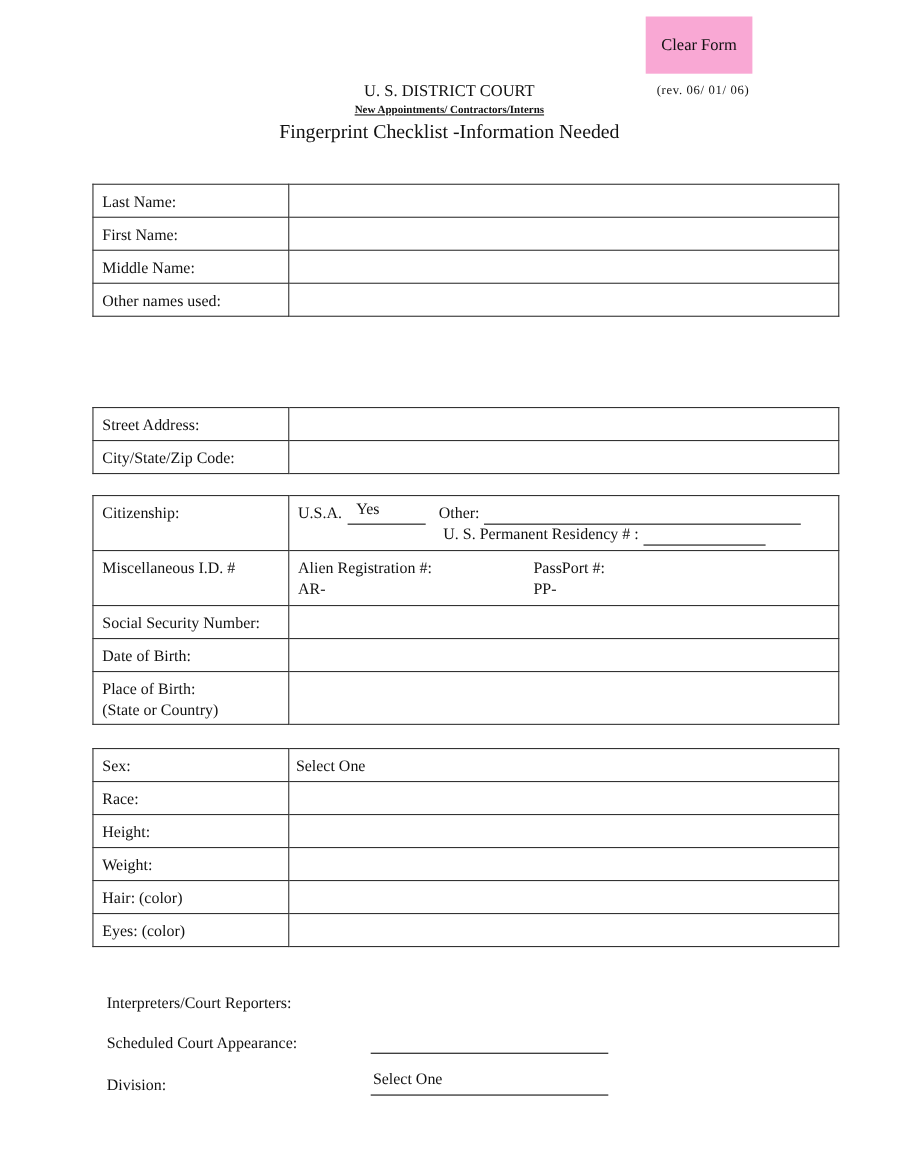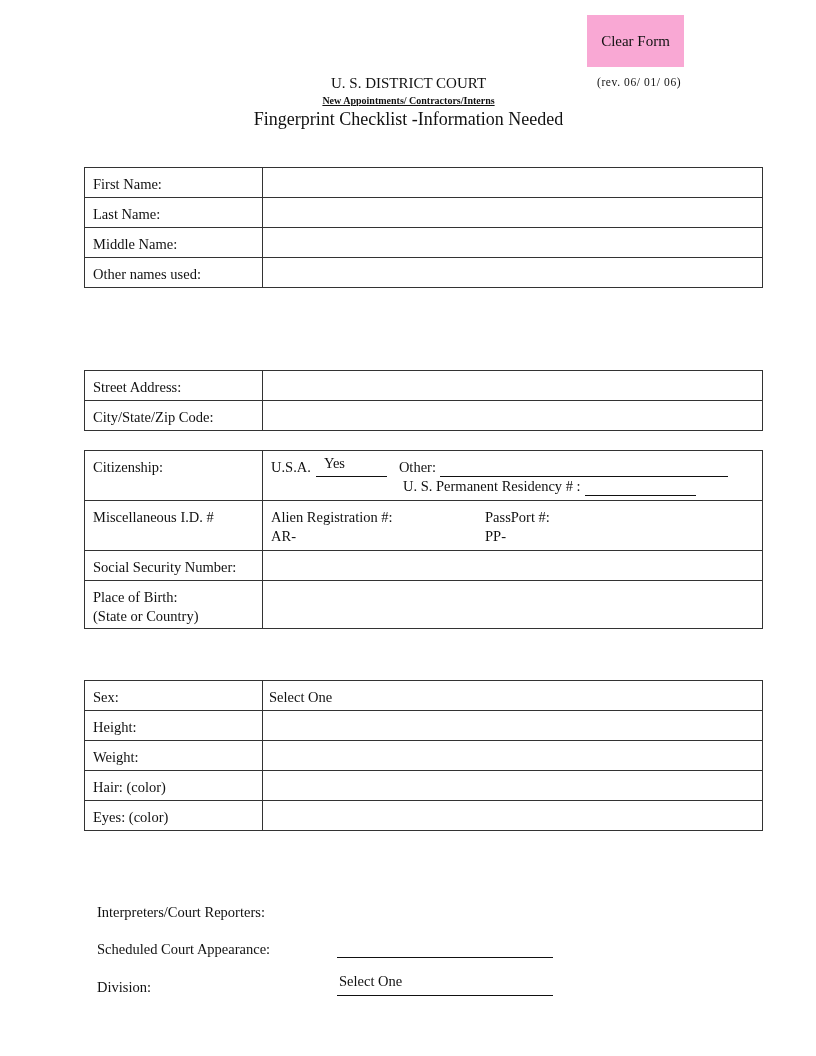--- a/index.html
+++ b/index.html
@@ -58,25 +58,25 @@
 <div class="header">
   <div class="court">U. S. DISTRICT COURT</div>
   <div class="sub">New Appointments/ Contractors/Interns</div>
   <div class="desc">Fingerprint Checklist -Information Needed</div>
 </div>
 <div class="rev">(rev.  06/ 01/ 06)</div>
 
 <table class="form" style="top:167px;">
   <tbody>
       <tr class="r31">
-        <td class="lbl">First Name:</td>
+        <td class="lbl">Last Name:</td>
         <td><input class="val" value="" style=""></td>
       </tr>
   <tr class="r31">
-        <td class="lbl">Last Name:</td>
+        <td class="lbl">First Name:</td>
         <td><input class="val" value="" style=""></td>
       </tr>
   <tr class="r31">
         <td class="lbl">Middle Name:</td>
         <td><input class="val" value="" style=""></td>
       </tr>
   <tr class="r31">
         <td class="lbl">Other names used:</td>
         <td><input class="val" value="" style=""></td>
       </tr>
@@ -123,35 +123,43 @@
         <span>PassPort #:</span>
         <span>AR-</span>
         <span>PP-</span>
       </div>
     </td>
   </tr>
   <tr class="r31">
         <td class="lbl">Social Security Number:</td>
         <td><input class="val" value="" style=""></td>
       </tr>
+  <tr class="r31">
+        <td class="lbl">Date of Birth:</td>
+        <td><input class="val" value="" style=""></td>
+      </tr>
   <tr class="r48">
     <td class="lbl">
       <div>Place of Birth:</div>
       <div>(State or Country)</div>
     </td>
     <td><input class="val" style="height: 19px;" value=""></td>
   </tr>
 </tbody>
   </table>
 
 <table class="form" style="top:680px;">
   <tbody>
       <tr class="r31">
         <td class="lbl">Sex:</td>
         <td style="padding-left:6px;">Select One</td>
+      </tr>
+  <tr class="r31">
+        <td class="lbl">Race:</td>
+        <td><input class="val" value="" style=""></td>
       </tr>
   <tr class="r31">
         <td class="lbl">Height:</td>
         <td><input class="val" value="" style=""></td>
       </tr>
   <tr class="r31">
         <td class="lbl">Weight:</td>
         <td><input class="val" value="" style=""></td>
       </tr>
   <tr class="r31">

